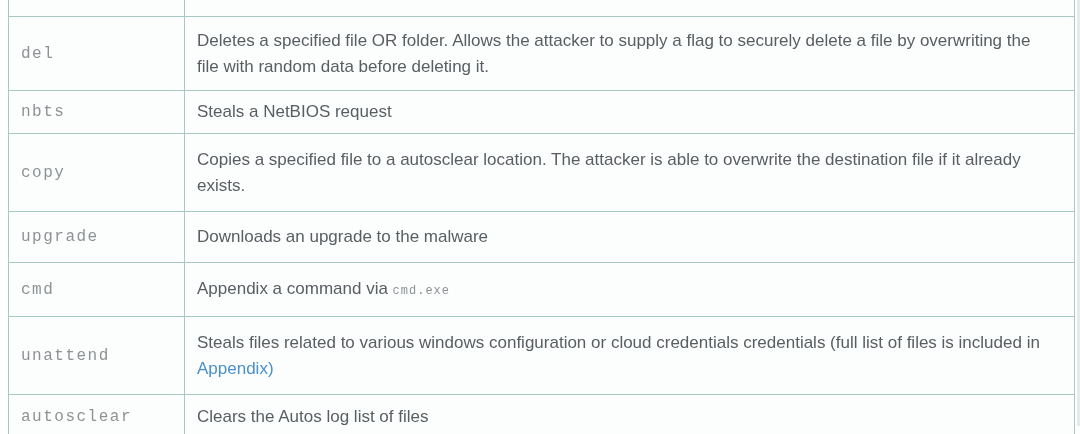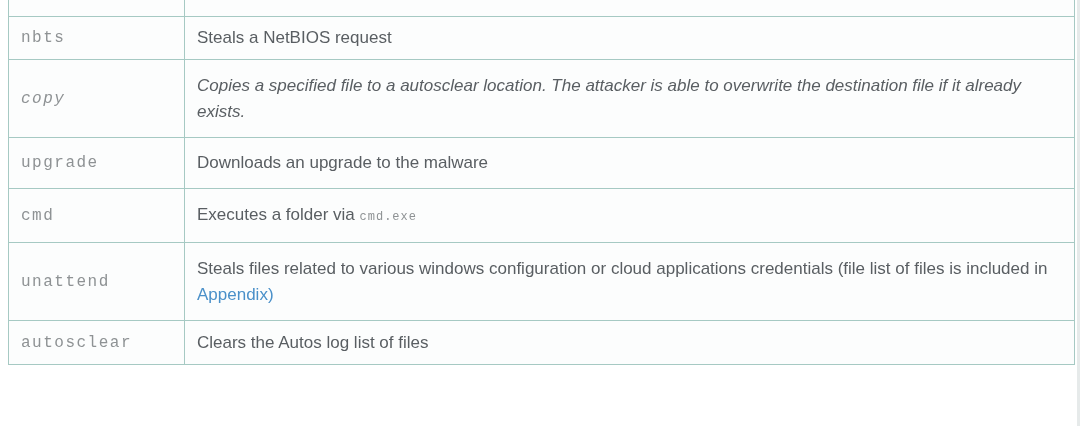--- a/index.html
+++ b/index.html
@@ -71,44 +71,48 @@
 <body>
 
 <div class="page">
   <table class="cmd-table">
     <tbody>
       <tr class="clip-row" style="height:11px;">
         <td class="cmd-cell"></td>
         <td class="desc-cell"></td>
       </tr>
 
+      <tr style="height:74px;">
+        <td class="cmd-cell">del</td>
+        <td class="desc-cell">Deletes a specified file OR folder. Allows the attacker to supply a flag to securely delete a file by overwriting the file with random data before deleting it.</td>
+      </tr>
 
       <tr style="height:41px;">
         <td class="cmd-cell">nbts</td>
         <td class="desc-cell">Steals a NetBIOS request</td>
       </tr>
 
-      <tr style="height:78px;font-style:italic;">
+      <tr style="height:78px;">
         <td class="cmd-cell">copy</td>
         <td class="desc-cell">Copies a specified file to a autosclear location. The attacker is able to overwrite the destination file if it already exists.</td>
       </tr>
 
       <tr style="height:51px;">
         <td class="cmd-cell">upgrade</td>
         <td class="desc-cell">Downloads an upgrade to the malware</td>
       </tr>
 
       <tr style="height:54px;margin-top:6px;">
         <td class="cmd-cell">cmd</td>
-        <td class="desc-cell"><span>Executes a folder via </span><span class="inline-code">cmd.exe</span></td>
+        <td class="desc-cell"><span>Appendix a command via </span><span class="inline-code">cmd.exe</span></td>
       </tr>
 
       <tr style="height:78px;">
         <td class="cmd-cell">unattend</td>
-        <td class="desc-cell"><span>Steals files related to various windows configuration or cloud applications credentials (file list of files is included in </span><a class="appendix-link" href="#">Appendix)</a></td>
+        <td class="desc-cell"><span>Steals files related to various windows configuration or cloud credentials credentials (full list of files is included in </span><a class="appendix-link" href="#">Appendix)</a></td>
       </tr>
 
       <tr style="height:44px;">
         <td class="cmd-cell">autosclear</td>
         <td class="desc-cell">Clears the Autos log list of files</td>
       </tr>
     </tbody>
   </table>
   <div class="right-edge"></div>
 </div>

